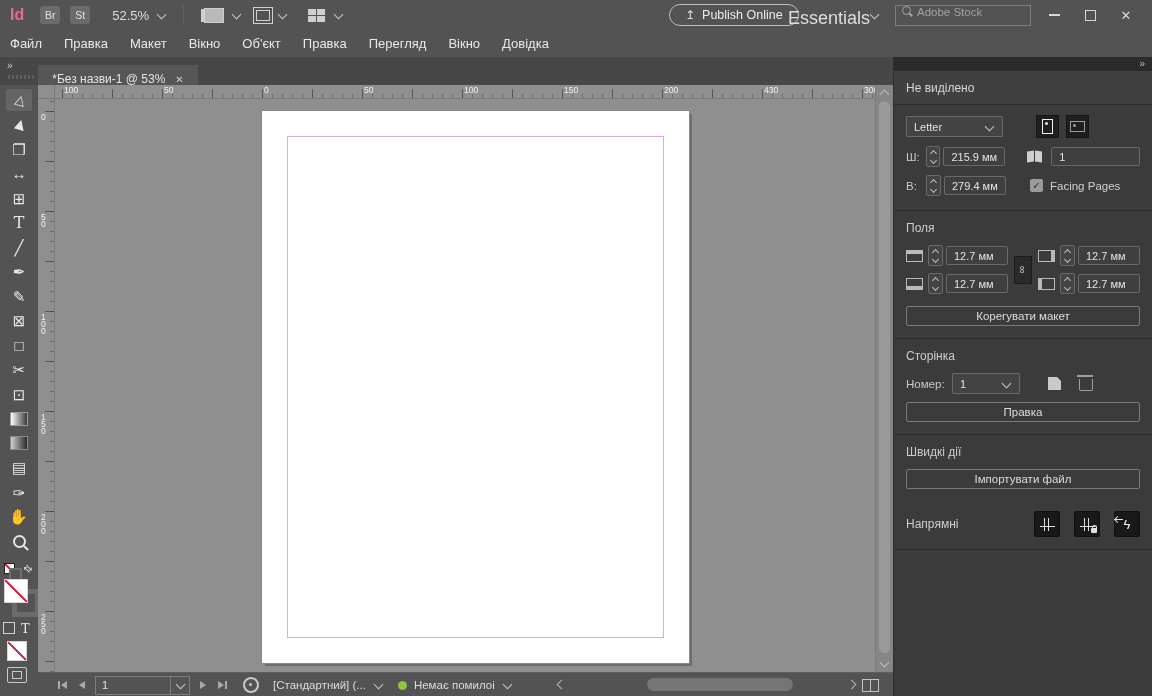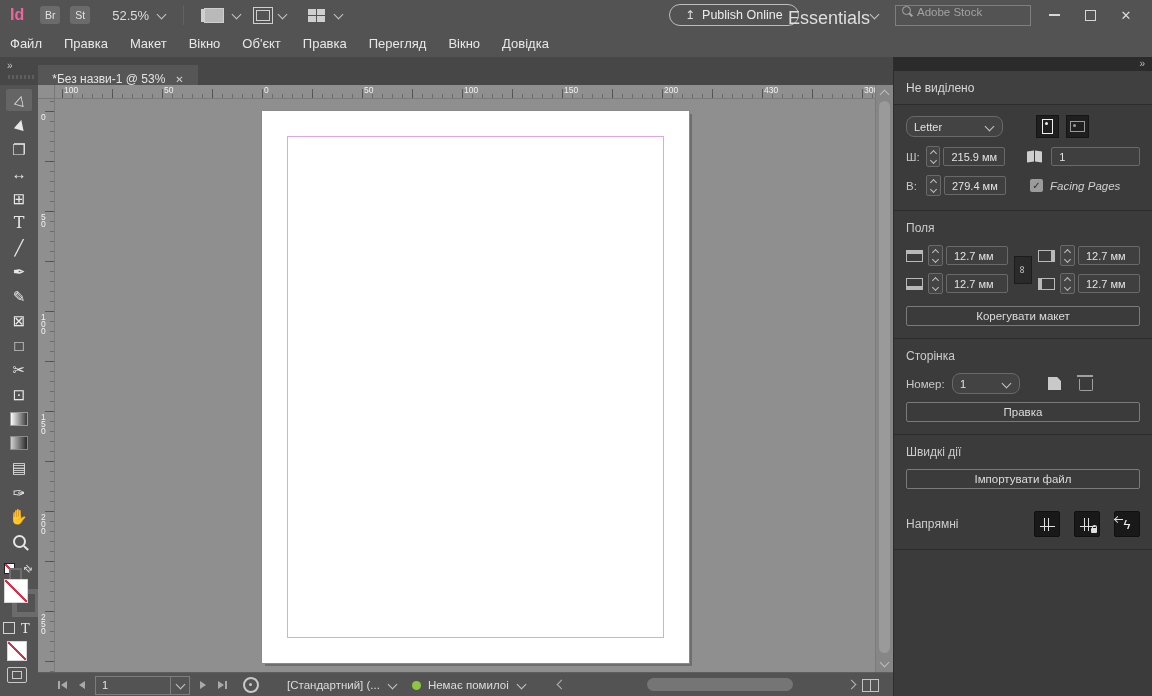--- a/index.html
+++ b/index.html
@@ -112,21 +112,21 @@
   .nav{position:absolute;top:0;height:24px;display:flex;align-items:center;}
   .tri{width:0;height:0;border-top:4px solid transparent;border-bottom:4px solid transparent;}
   .tri.left{border-right:6px solid #a9a9a9;}
   .tri.right{border-left:6px solid #a9a9a9;}
   .bar{width:2px;height:8px;background:#a9a9a9;}
   .pgbox{display:flex;align-items:center;width:93px;height:17px;border:1px solid #7d7d7d;margin:0 10px;}
   .pgbox .val{flex:1;color:#e3e3e3;font-size:11px;padding-left:6px;}
   .pgbox .dd{width:18px;height:100%;border-left:1px solid #7d7d7d;display:flex;align-items:center;justify-content:center;}
   .preflight{width:12px;height:12px;border:2px solid #c9c9c9;border-radius:50%;position:relative;margin-left:16px;}
   .preflight::after{content:"";position:absolute;left:4px;top:4px;width:3px;height:3px;background:#c9c9c9;border-radius:50%;}
-  .stext{color:#dcdcdc;font-size:11.5px;margin-left:28px;}
+  .stext{color:#dcdcdc;font-size:11.5px;margin-left:14px;}
   .gdot{width:9px;height:9px;border-radius:50%;background:#8dc63f;margin-left:16px;}
   .hscroll{position:absolute;left:537px;top:5px;width:266px;height:13px;}
   .hthumb{position:absolute;left:72px;top:0;width:146px;height:13px;background:#757575;border-radius:7px;}
   .harr{position:absolute;top:8px;width:6px;height:6px;border-right:1.6px solid #b5b5b5;border-bottom:1.6px solid #b5b5b5;}
   .harr.l{left:520px;transform:rotate(135deg);}
   .harr.r{left:810px;transform:rotate(-45deg);}
   .splitic{position:absolute;left:824px;top:6px;width:15px;height:11px;border:1px solid #c4c4c4;display:flex;}
   .splitic span{flex:1;border-right:1px solid #c4c4c4;}
   .splitic span:last-child{border-right:none;}
 
@@ -135,21 +135,21 @@
   .phead{height:14px;background:#2b2b2b;position:relative;}
   .phead .dbl{position:absolute;right:8px;top:1px;color:#bdbdbd;font-size:10px;letter-spacing:-1px;}
   #panel-tabs{height:27px;background:#2b2b2b;display:flex;align-items:stretch;padding-left:0;}
   .ptab{padding:0 13px;display:flex;align-items:center;font-size:12px;color:#9c9c9c;}
   .ptab.active{background:#3b3b3b;color:#f0f0f0;}
   .selrow{height:33px;display:flex;align-items:center;padding-left:12px;color:#d6d6d6;font-size:12px;
           background:#404040;border-bottom:1px solid #2d2d2d;}
   .sect{padding:10px 12px 12px 12px;border-bottom:1px solid #2d2d2d;}
   .sectlabel{color:#cccccc;font-size:12px;margin-bottom:10px;}
   .row{display:flex;align-items:center;margin-bottom:8px;}
-  .select{display:flex;align-items:center;background:#434343;border:1px solid #696969;border-radius:8px;height:19px;}
+  .select{display:flex;align-items:center;background:#434343;border:1px solid #696969;border-radius:1px;height:19px;}
   .select .sval{flex:1;color:#e2e2e2;font-size:11px;padding-left:7px;}
   .select .schv{margin:0 9px 0 12px;}
   .w95{width:95px;}
   .w66{width:66px;}
   .orient{display:flex;gap:7px;margin-left:33px;}
   .obtn{width:21px;height:21px;background:#1f1f1f;border:1px solid #151515;display:flex;align-items:center;justify-content:center;}
   .op1{width:9px;height:13px;border:1.5px solid #f0f0f0;position:relative;}
   .op1::after{content:"";position:absolute;left:2px;top:2px;width:3px;height:3px;border-radius:50%;background:#f0f0f0;}
   .obtn.dim .op2{width:13px;height:9px;border:1.5px solid #9a9a9a;position:relative;}
   .obtn.dim .op2::after{content:"";position:absolute;left:2px;top:2px;width:3px;height:3px;border-radius:50%;background:#9a9a9a;}
@@ -158,21 +158,21 @@
   .stepper .chvu{width:4px;height:4px;border-right:1.4px solid #bfbfbf;border-bottom:1.4px solid #bfbfbf;transform:rotate(-135deg);margin:0;}
   .stepper .chvd{width:4px;height:4px;border-right:1.4px solid #bfbfbf;border-bottom:1.4px solid #bfbfbf;transform:rotate(45deg);margin:0;}
   .field{height:19px;background:#3f3f3f;border:1px solid #696969;border-radius:2px;color:#e3e3e3;
          font-size:11px;display:flex;align-items:center;padding-left:7px;box-sizing:border-box;}
   .fw62{width:62px;} .fw90{width:90px;}
   .bookic{width:17px;height:13px;position:relative;margin:0 8px 0 22px;}
   .bookic::before{content:"";position:absolute;left:0;top:1px;width:7px;height:11px;background:#cfcfcf;transform:skewY(-8deg);}
   .bookic::after{content:"";position:absolute;right:1px;top:1px;width:7px;height:11px;background:#cfcfcf;transform:skewY(8deg);}
   .cbx{width:13px;height:13px;background:#9b9b9b;border-radius:2px;display:flex;align-items:center;justify-content:center;
        color:#2d2d2d;font-size:10px;font-weight:bold;margin:0 7px 0 24px;}
-  .cblabel{color:#d0d0d0;font-size:11.5px;font-style:italic;}
+  .cblabel{color:#d0d0d0;font-size:11.5px;}
   .mic{width:17px;height:12px;border:1px solid #b9b9b9;box-sizing:border-box;margin-right:5px;flex:none;}
   .mic.top{border-top:4px solid #b9b9b9;}
   .mic.bottom{border-bottom:4px solid #b9b9b9;}
   .mic.right{border-right:4px solid #b9b9b9;}
   .mic.left{border-left:4px solid #b9b9b9;}
   .marggrid{display:flex;align-items:center;}
   .margcol{display:flex;flex-direction:column;gap:7px;text-align:right;}
   .margrow{display:flex;align-items:center;}
   .linkbox{width:16px;height:26px;background:#2a2a2a;border:1px solid #1c1c1c;margin:0 6px;display:flex;align-items:center;justify-content:center;}
   .linkbox span{color:#d0d0d0;font-size:11px;transform:rotate(90deg);display:block;}

